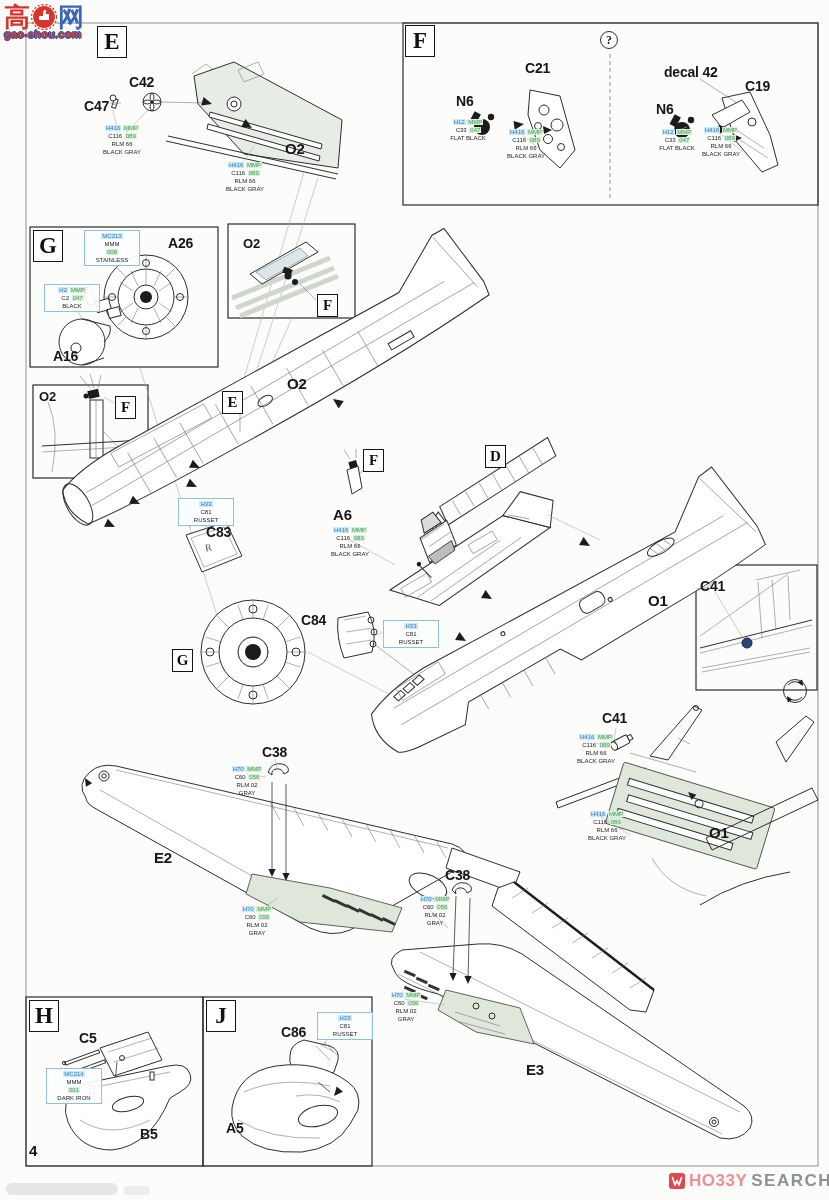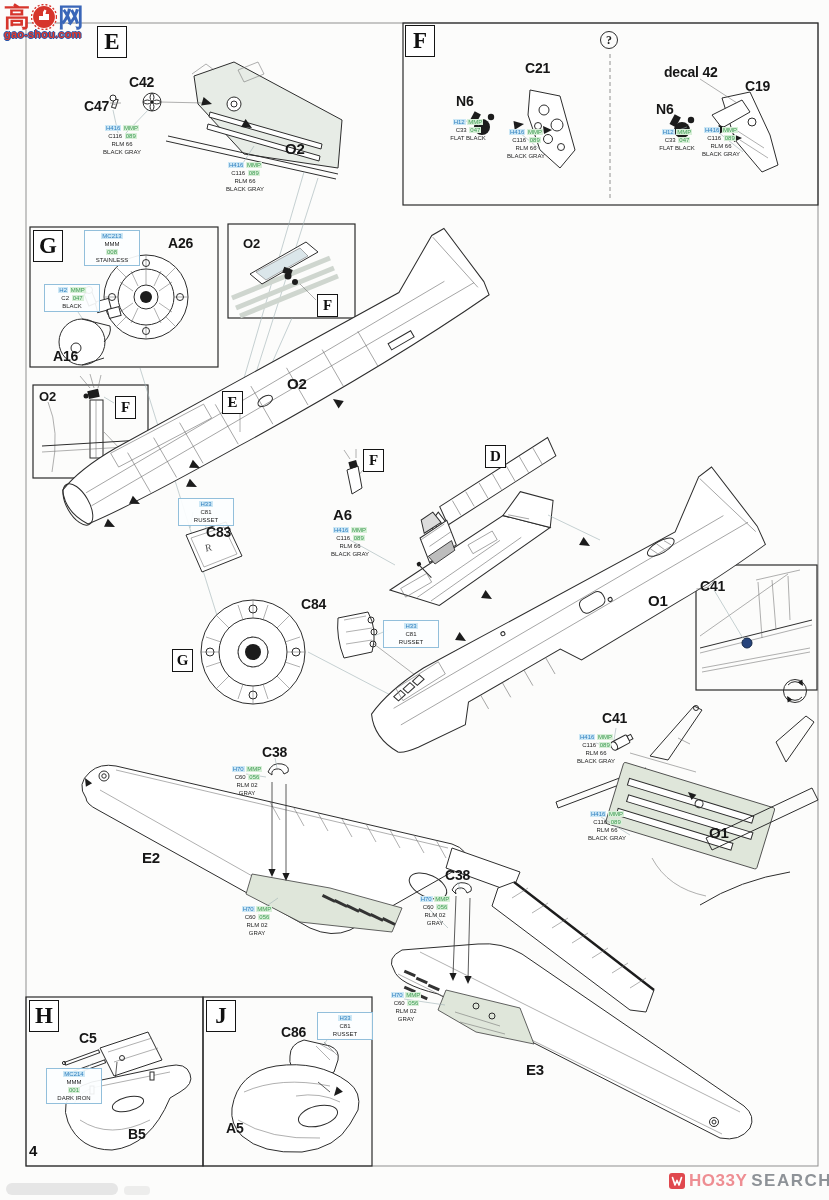--- a/index.html
+++ b/index.html
@@ -438,31 +438,31 @@
   <div class="plabel md" style="left:745px;top:78px">C19</div>
   <div class="plabel md" style="left:656px;top:101px">N6</div>
   <div class="plabel md" style="left:168px;top:235px">A26</div>
   <div class="plabel md" style="left:53px;top:348px">A16</div>
   <div class="plabel" style="left:243px;top:236px">O2</div>
   <div class="plabel" style="left:39px;top:389px">O2</div>
   <div class="plabel lg" style="left:287px;top:375px">O2</div>
   <div class="plabel lg" style="left:333px;top:506px">A6</div>
   <div class="plabel md" style="left:206px;top:524px">C83</div>
   <div class="rmold" style="left:205px;top:542px">R</div>
-  <div class="plabel md" style="left:301px;top:596px">C84</div>
+  <div class="plabel md" style="left:301px;top:612px">C84</div>
   <div class="plabel lg" style="left:648px;top:592px">O1</div>
   <div class="plabel md" style="left:700px;top:578px">C41</div>
   <div class="plabel md" style="left:602px;top:710px">C41</div>
   <div class="plabel lg" style="left:709px;top:824px">O1</div>
   <div class="plabel md" style="left:262px;top:744px">C38</div>
-  <div class="plabel lg" style="left:142px;top:849px">E2</div>
+  <div class="plabel lg" style="left:154px;top:849px">E2</div>
   <div class="plabel md" style="left:445px;top:867px">C38</div>
   <div class="plabel lg" style="left:526px;top:1061px">E3</div>
   <div class="plabel md" style="left:79px;top:1030px">C5</div>
-  <div class="plabel md" style="left:128px;top:1126px">B5</div>
+  <div class="plabel md" style="left:140px;top:1126px">B5</div>
   <div class="plabel md" style="left:281px;top:1024px">C86</div>
   <div class="plabel md" style="left:226px;top:1120px">A5</div>
 
   <div class="callout" style="left:95px;top:124px">
       <div class="cl"><span class="cs b">H416</span> <span class="cs g">MMP</span></div>
       <div class="cl"><span class="cs">C116</span> <span class="cs g">089</span></div>
       <div class="cl"><span class="cs">RLM 66</span></div>
       <div class="cl"><span class="cs">BLACK GRAY</span></div>
     </div>
   <div class="callout" style="left:218px;top:161px">

